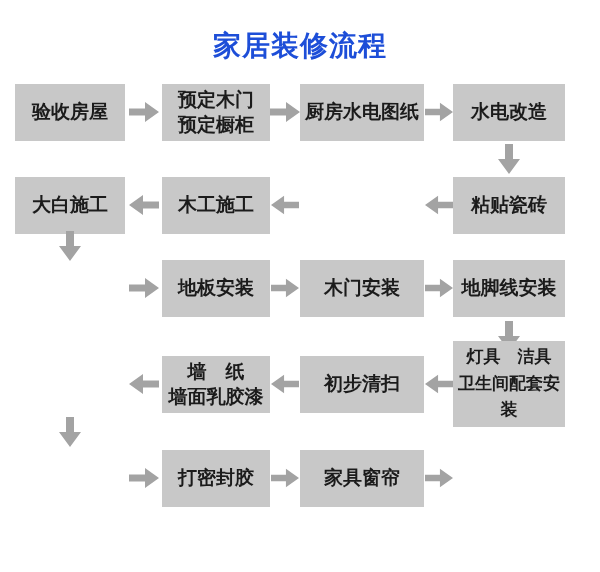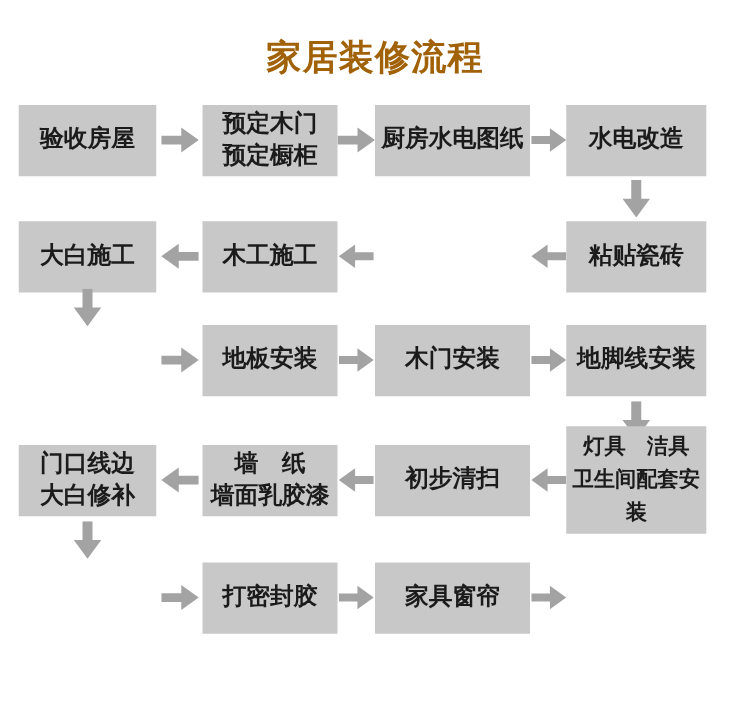--- a/index.html
+++ b/index.html
@@ -21,21 +21,21 @@
     background: var(--bg);
     overflow: hidden;
   }
   .title {
     margin: 0;
     height: 80px;
     padding-top: 27px;
     text-align: center;
     font-size: 28px;
     font-weight: bold;
-    color: #a16207;
+    color: #1d4ed8;
     letter-spacing: 1px;
   }
   .grid {
     display: grid;
     grid-template-columns: 110px 37px 108px 30px 124px 29px 112px;
     grid-template-rows: 64px 30px 62px 20px 64px 32px 64px 32px 60px;
     padding-left: 15px;
   }
   .box {
     align-self: center;
@@ -166,24 +166,20 @@
     <div class="box" style="grid-area:5/7">
       <span class="box-label">地脚线安装</span>
     </div>
 
     <div class="arrow-cell" style="grid-area:6/7">
       <svg class="arrow-svg" width="24" height="30" viewBox="0 0 24 30">
           <polygon points="8,0 16,0 16,15 23,15 12,30 1,15 8,15"></polygon>
         </svg>
     </div>
 
-    <div class="box" style="grid-area:7/1">
-      <span class="box-label">门口线边
-大白修补</span>
-    </div>
     <div class="arrow-cell" style="grid-area:7/2">
       <svg class="arrow-svg" width="30" height="22" viewBox="0 0 30 22">
           <polygon points="30,7.5 14,7.5 14,1 0,11 14,21 14,14.5 30,14.5"></polygon>
         </svg>
     </div>
     <div class="box" style="grid-area:7/3">
       <span class="box-label">墙　纸
 墙面乳胶漆</span>
     </div>
     <div class="arrow-cell" style="grid-area:7/4">

